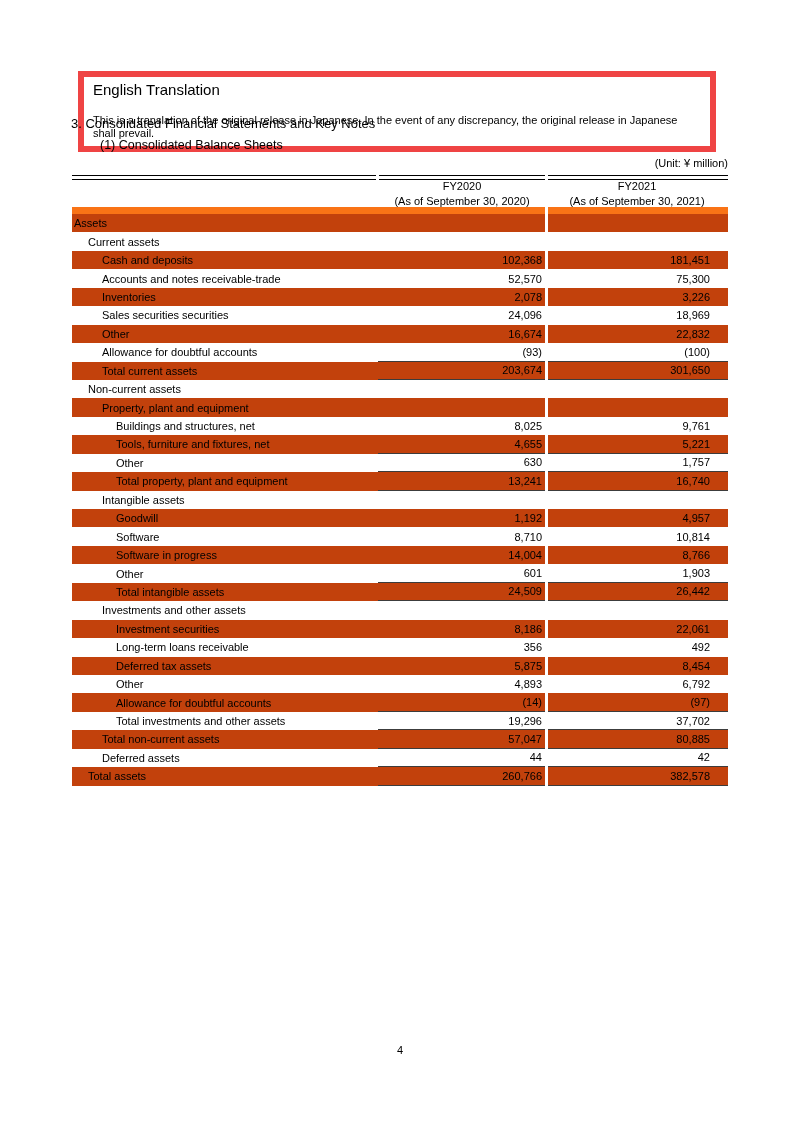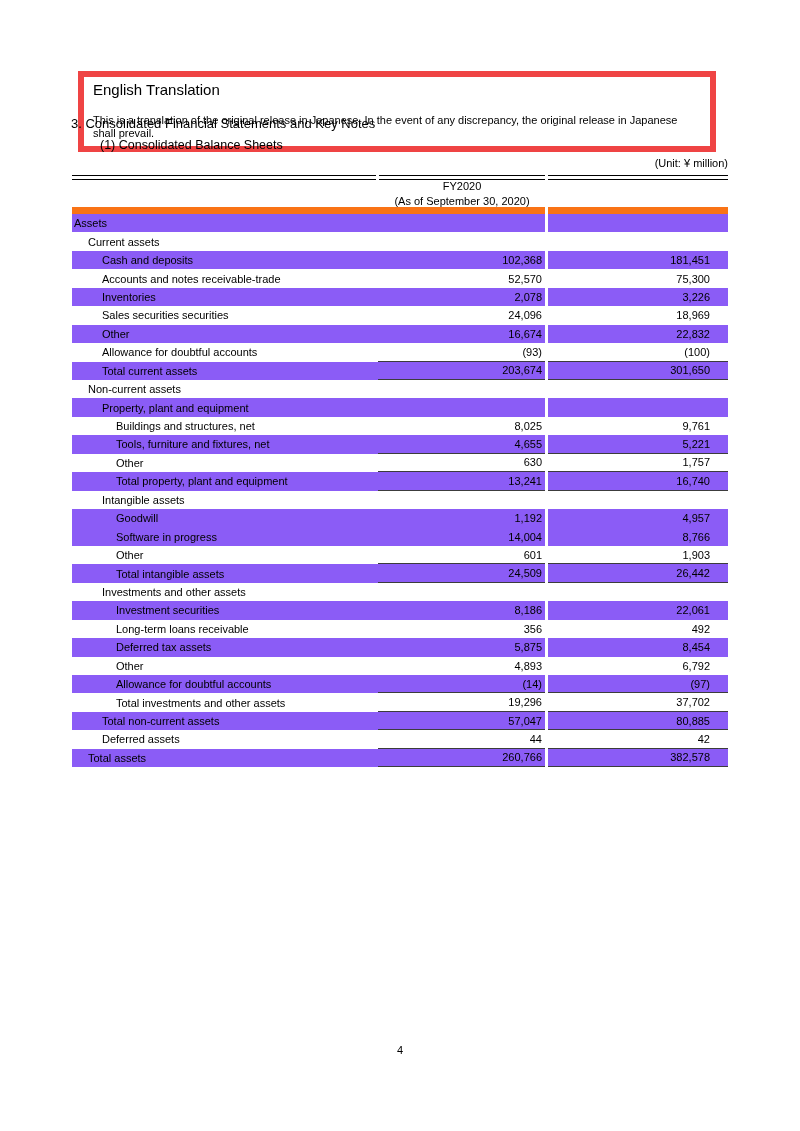--- a/index.html
+++ b/index.html
@@ -19,21 +19,21 @@
 
   
   .bs-table { position:absolute; left:72px; top:175px; width:656px; }
   .topline { height:5px; border-top:1.6px solid #000; border-bottom:1.6px solid #000; }
   .thead { display:flex; height:34px; border-bottom:7px solid #f97316; align-items:center; font-size:11px; line-height:1.3; }
   .thead .c1 { width:306px; }
   .thead .c2 { width:168px; text-align:center; }
   .thead .c3 { width:182px; text-align:center; }
 
   .row { display:flex; height:18.45px; font-size:11px; align-items:center; }
-  .row.hl { background:#8b5cf6; }
+  .row.hl { background:#c2410c; }
   .row .label { width:306px; white-space:nowrap; overflow:hidden; }
   .row .label.ind0 { padding-left:2px; }
   .row .label.ind1 { padding-left:16px; }
   .row .label.ind2 { padding-left:30px; }
   .row .label.ind3 { padding-left:44px; }
   .row .v1, .row .v2 { height:100%; display:flex; align-items:center; justify-content:flex-end; }
   .row .v1 { width:168px; padding-right:4px; }
   .row .v2 { width:182px; padding-right:18px; }
   .row.ul .v1, .row.ul .v2 { border-bottom:1px solid #3c3c3c; }
 
@@ -59,20 +59,24 @@
   <div class="unit-note">(Unit: ¥ million)</div>
 
   <div class="bs-table">
     <div class="topline"></div>
     <div class="thead">
       <div class="c1"></div>
       <div class="c2">
         <div>FY2020</div>
         <div>(As of September 30, 2020)</div>
       </div>
+      <div class="c3">
+        <div>FY2021</div>
+        <div>(As of September 30, 2021)</div>
+      </div>
     </div>
     <div class="tbody">
         <div class="row hl">
           <div class="label ind0">Assets</div>
           <div class="v1"></div>
           <div class="v2"></div>
         </div>
         <div class="row">
           <div class="label ind1">Current assets</div>
           <div class="v1"></div>
@@ -145,20 +149,25 @@
         </div>
         <div class="row">
           <div class="label ind2">Intangible assets</div>
           <div class="v1"></div>
           <div class="v2"></div>
         </div>
         <div class="row hl">
           <div class="label ind3">Goodwill</div>
           <div class="v1">1,192</div>
           <div class="v2">4,957</div>
+        </div>
+        <div class="row">
+          <div class="label ind3">Software</div>
+          <div class="v1">8,710</div>
+          <div class="v2">10,814</div>
         </div>
         <div class="row hl">
           <div class="label ind3">Software in progress</div>
           <div class="v1">14,004</div>
           <div class="v2">8,766</div>
         </div>
         <div class="row ul">
           <div class="label ind3">Other</div>
           <div class="v1">601</div>
           <div class="v2">1,903</div>

